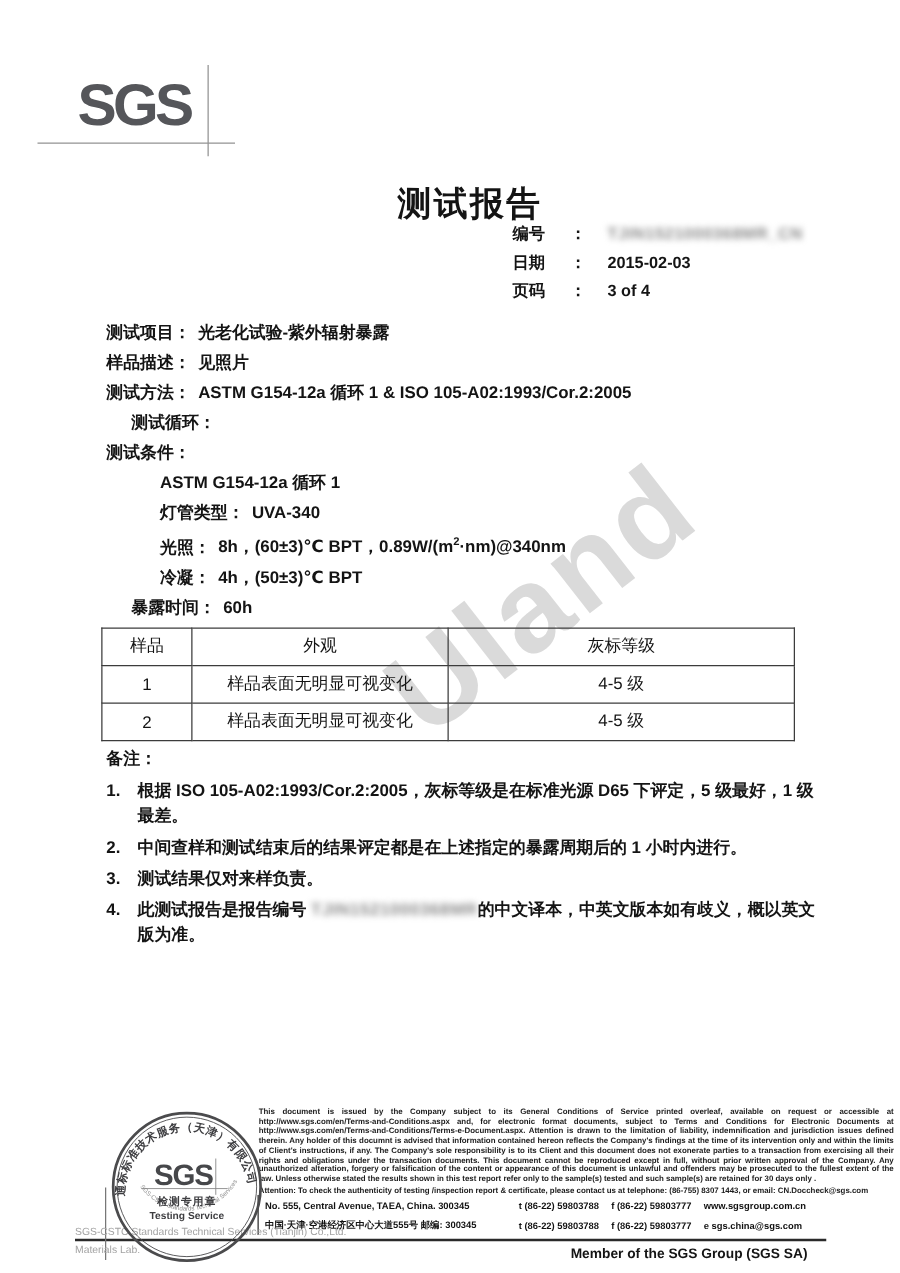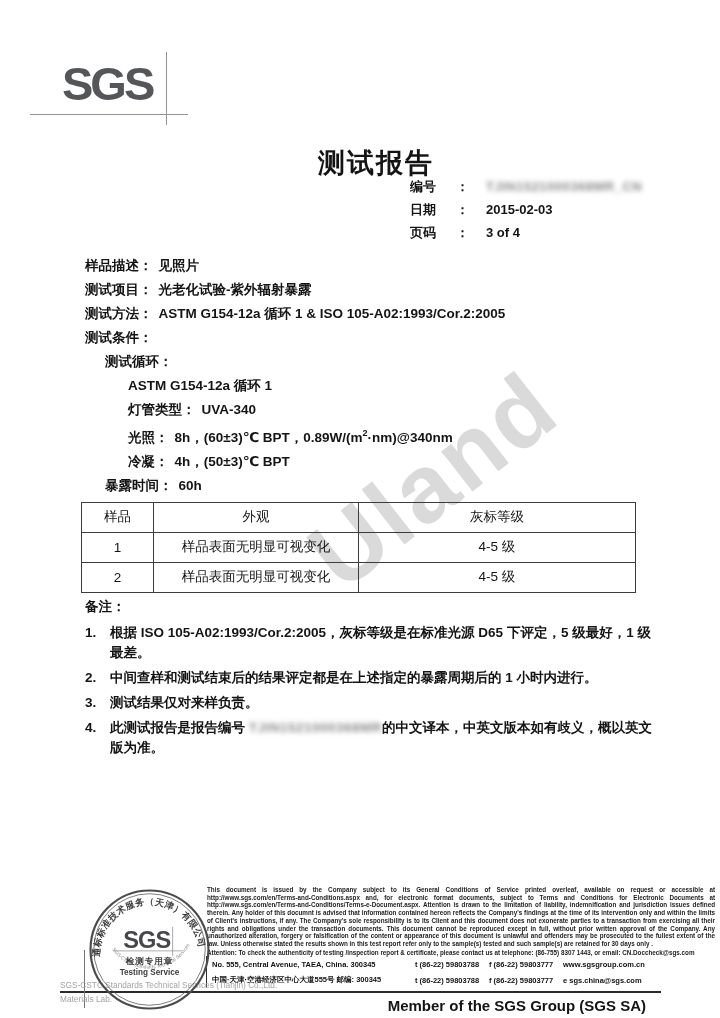--- a/index.html
+++ b/index.html
@@ -64,21 +64,21 @@
     border-left:1px solid #2c2c2c;padding-left:5px;
     font-size:7.5px;font-weight:bold;color:#111;
   }
   .addr-row{display:flex;height:16px;align-items:center;}
   .addr-col1{width:172px;flex:none;}
   .addr-col2{width:74px;flex:none;padding-left:31px;}
   .addr-col3{width:74px;flex:none;}
   .addr-col4{flex:1;}
   .footer-rule{position:absolute;left:60px;top:991px;width:601px;height:2px;background:#2a2a2a;}
   .footer-vtick{position:absolute;left:84px;top:950px;width:1px;height:58px;background:#777;}
-  .member-line{position:absolute;right:74px;top:997px;font-size:15px;font-weight:bold;}
+  .member-line{position:absolute;right:74px;top:997px;font-size:11px;font-weight:bold;}
   
   .stamp-company{
     position:absolute;left:60px;color:#a3a3a3;font-size:8.3px;white-space:nowrap;z-index:1;
   }
   .stamp-svg{position:absolute;left:86px;top:886px;z-index:2;}
 </style>
 </head>
 <body>
 
 <div class="page">
@@ -106,33 +106,33 @@
       </div>
       <div class="meta-row">
         <span class="meta-label">页码</span>
         <span class="meta-colon">：</span>
         <span>3 of 4</span>
       </div>
     </div>
 
     <div class="content">
       <div class="line">
+        <span class="lbl">测试项目：</span><span>光老化试验-紫外辐射暴露</span>
+      </div>
+      <div class="line">
         <span class="lbl">样品描述：</span><span>见照片</span>
       </div>
       <div class="line">
-        <span class="lbl">测试项目：</span><span>光老化试验-紫外辐射暴露</span>
-      </div>
-      <div class="line">
         <span class="lbl">测试方法：</span><span>ASTM G154-12a 循环 1 &amp; ISO 105-A02:1993/Cor.2:2005</span>
-      </div>
-      <div class="line">
-        <span>测试条件：</span>
       </div>
       <div class="line ind1">
         <span>测试循环：</span>
+      </div>
+      <div class="line">
+        <span>测试条件：</span>
       </div>
       <div class="line ind2">
         <span>ASTM G154-12a 循环 1</span>
       </div>
       <div class="line ind2">
         <span class="lbl">灯管类型：</span><span>UVA-340</span>
       </div>
       <div class="line ind2">
         <span class="lbl">光照：</span><span>8h，(60±3)℃ BPT，0.89W/(m</span><sup>2</sup><span>·nm)@340nm</span>
       </div>

